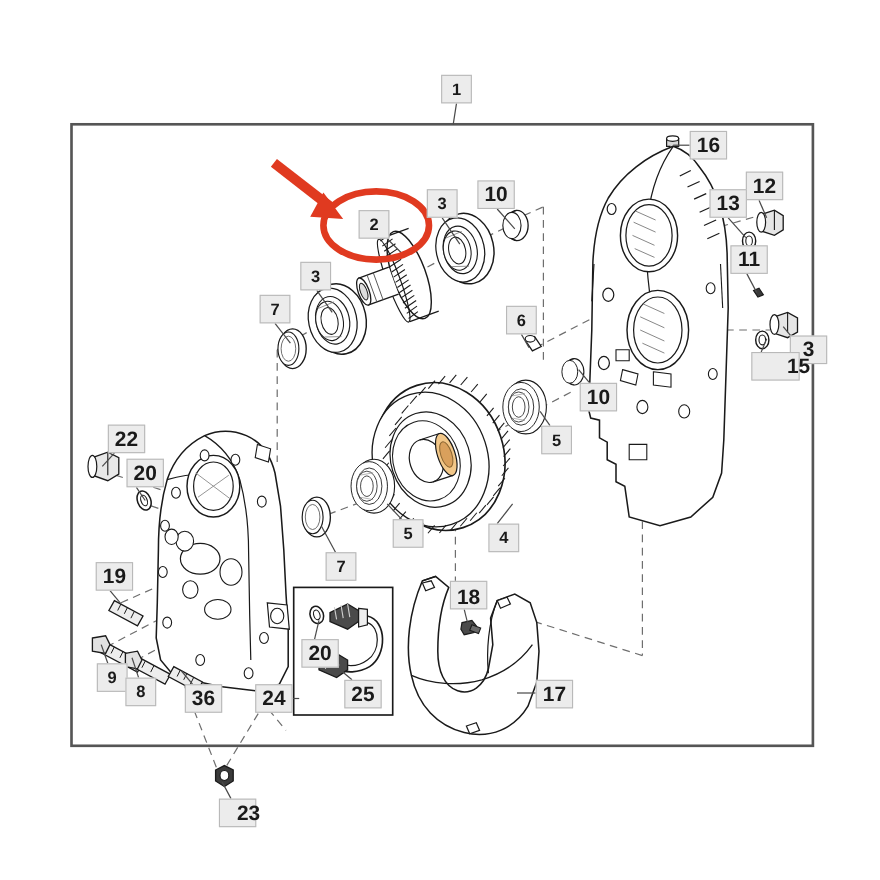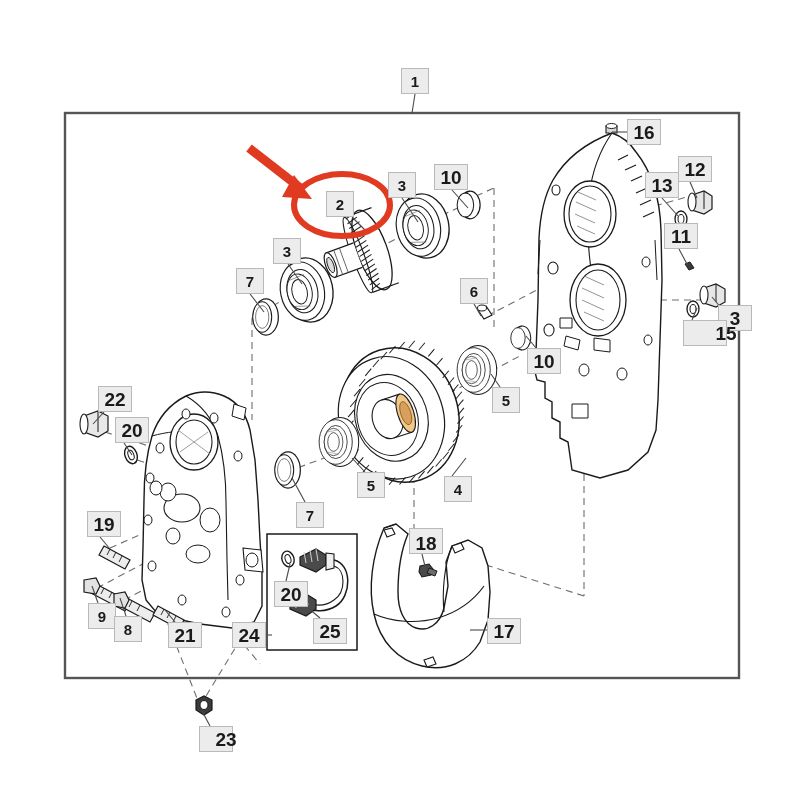--- a/index.html
+++ b/index.html
@@ -534,21 +534,21 @@
       <div class="callout w2" style="left: 87px; top: 511px; width: 34px; height: 26px;">
         <span>19</span>
       </div>
       <div class="callout w1" style="left: 88px; top: 603px; width: 28px; height: 26px;">
         <span>9</span>
       </div>
       <div class="callout w1" style="left: 114px; top: 616px; width: 28px; height: 26px;">
         <span>8</span>
       </div>
       <div class="callout w2" style="left: 168px; top: 622px; width: 34px; height: 26px;">
-        <span>21</span>
+        <span>36</span>
       </div>
       <div class="callout w2" style="left: 274px; top: 581px; width: 34px; height: 26px;">
         <span>20</span>
       </div>
       <div class="callout w2" style="left: 313px; top: 618px; width: 34px; height: 26px;">
         <span>25</span>
       </div>
       <div class="callout w2" style="left: 232px; top: 622px; width: 34px; height: 26px;">
         <span>24</span>
       </div>

